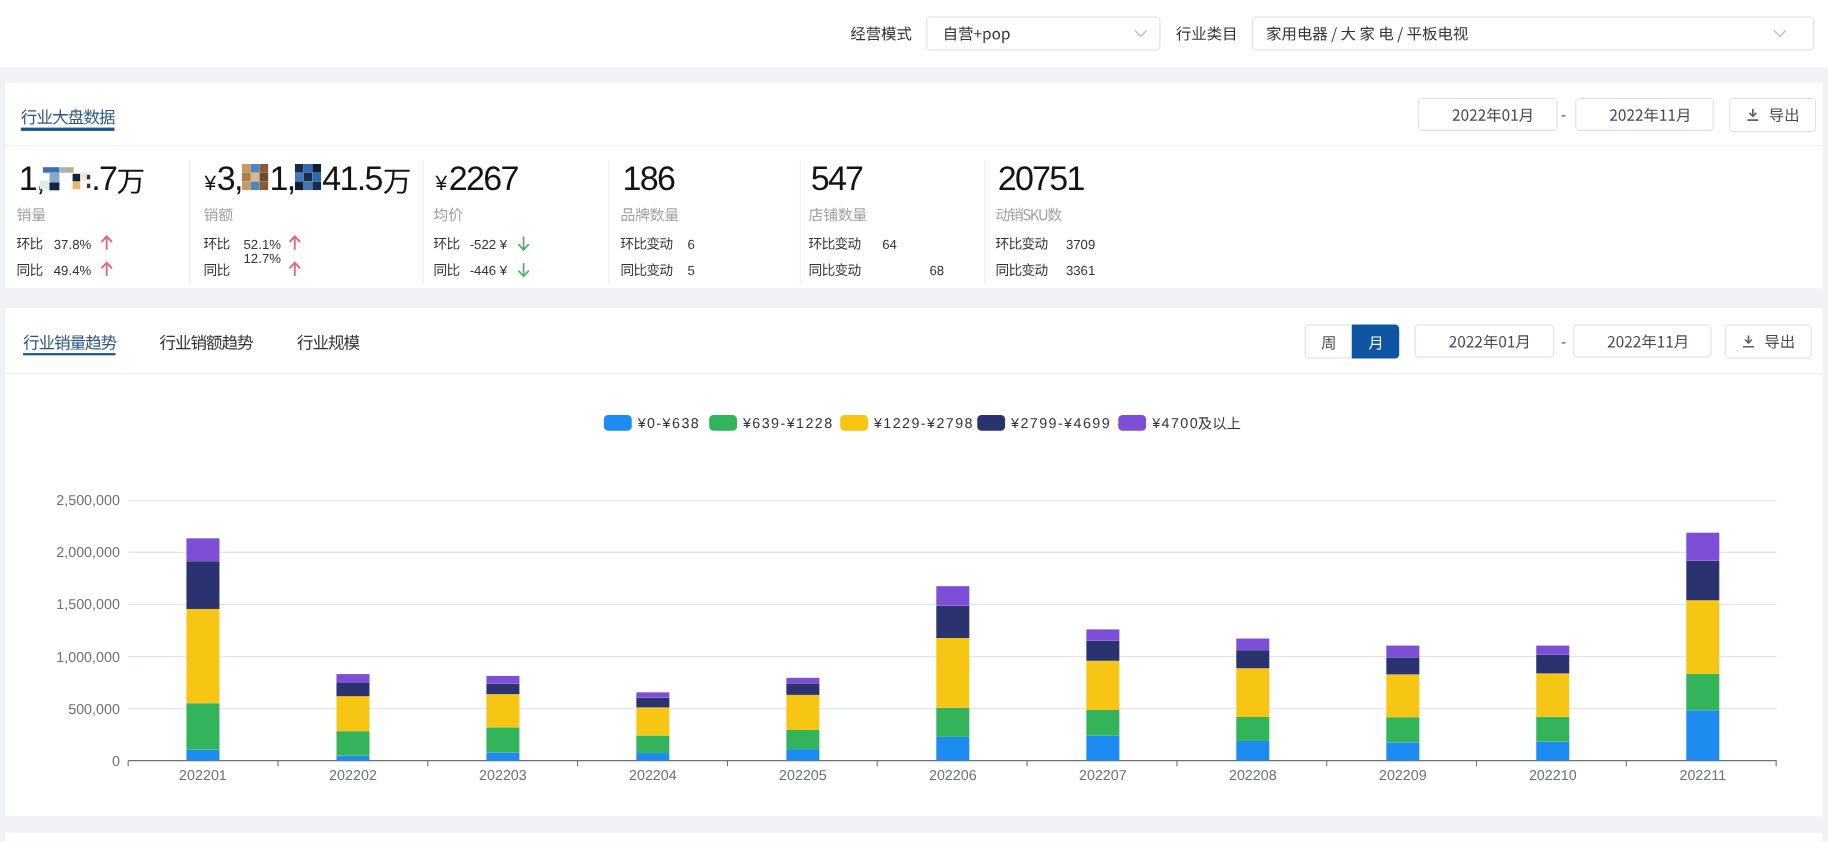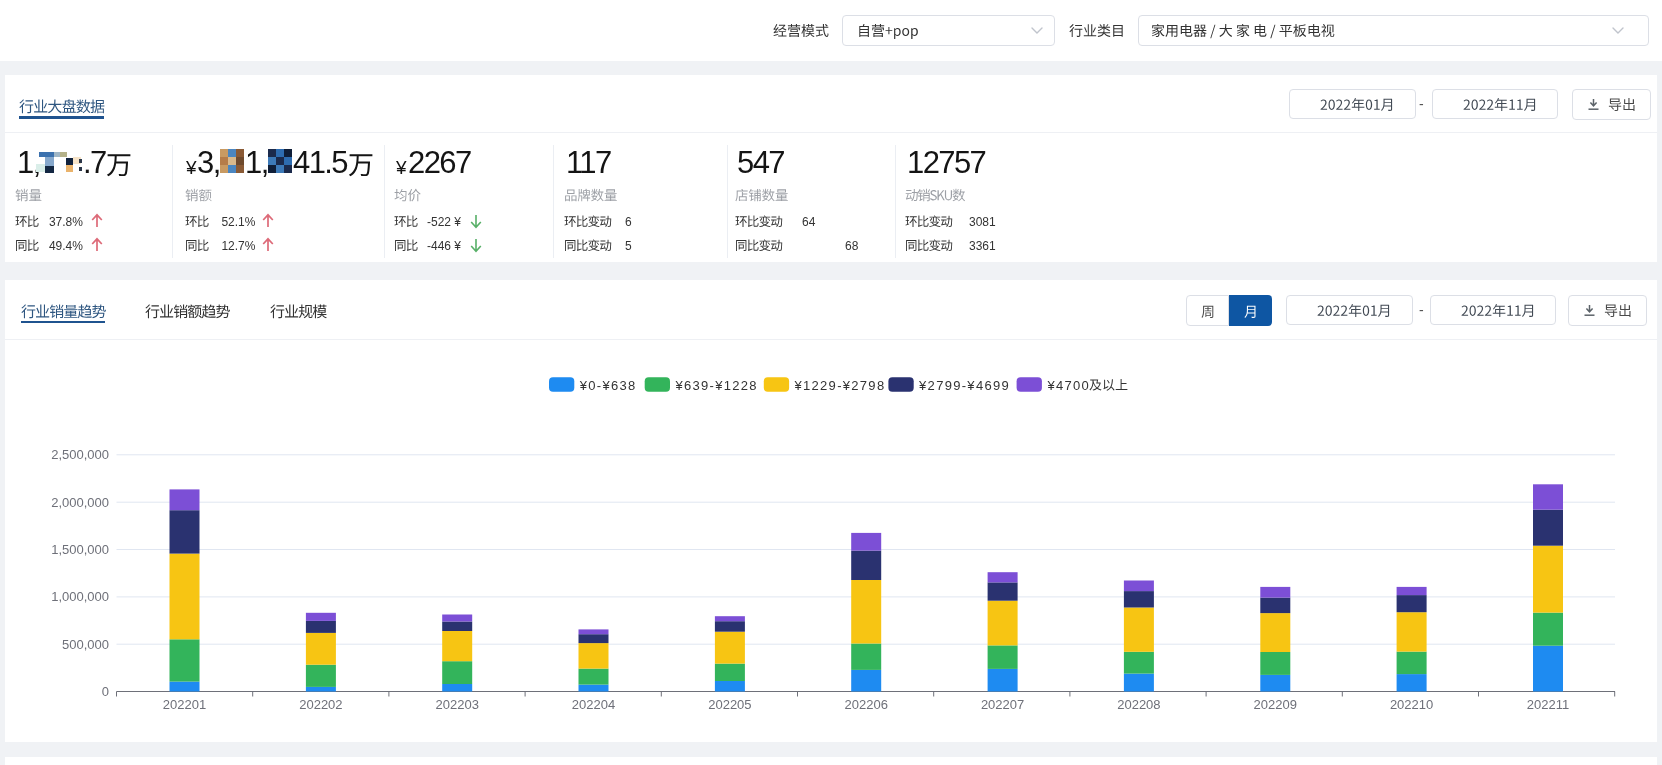--- a/index.html
+++ b/index.html
@@ -81,23 +81,23 @@
 <div class="num" style="left:197px;top:145.2px">3,</div>
 <div class="abs" style="left:220px;top:149px;width:24px;height:24px;overflow:hidden;line-height:0"><div style="display:inline-block;width:8px;height:8px;background:#c89a62"></div><div style="display:inline-block;width:8px;height:8px;background:#4b86c0"></div><div style="display:inline-block;width:8px;height:8px;background:#8a5a35"></div><div style="display:inline-block;width:8px;height:8px;background:#b57c49"></div><div style="display:inline-block;width:8px;height:8px;background:#d9b98c"></div><div style="display:inline-block;width:8px;height:8px;background:#6f4a2d"></div><div style="display:inline-block;width:8px;height:8px;background:#c89a62"></div><div style="display:inline-block;width:8px;height:8px;background:#4b86c0"></div><div style="display:inline-block;width:8px;height:8px;background:#8a5a35"></div></div>
 <div class="num" style="left:245px;top:145.2px">1,</div>
 <div class="abs" style="left:268px;top:149px;width:24px;height:24px;overflow:hidden;line-height:0"><div style="display:inline-block;width:8px;height:8px;background:#1b2a4c"></div><div style="display:inline-block;width:8px;height:8px;background:#2e6cb0"></div><div style="display:inline-block;width:8px;height:8px;background:#0f1e38"></div><div style="display:inline-block;width:8px;height:8px;background:#3d7ab8"></div><div style="display:inline-block;width:8px;height:8px;background:#1b2a4c"></div><div style="display:inline-block;width:8px;height:8px;background:#2e6cb0"></div><div style="display:inline-block;width:8px;height:8px;background:#0f1e38"></div><div style="display:inline-block;width:8px;height:8px;background:#3d7ab8"></div><div style="display:inline-block;width:8px;height:8px;background:#1b2a4c"></div></div>
 <div class="num" style="left:293px;top:145.2px">41.5</div>
 <svg class="ct" style="left:348.0px;top:142.8px" width="29" height="40">
     <path transform="translate(0,31.2)" d="M1.6 -19.9V-18.0H8.7C8.5 -11.3 8.1 -3.2 0.9 0.6C1.4 1.0 2.0 1.6 2.3 2.1C7.5 -0.7 9.4 -5.6 10.1 -10.8H19.9C19.6 -3.8 19.1 -1.0 18.3 -0.2C18.0 0.1 17.7 0.1 17.1 0.1C16.4 0.1 14.5 0.1 12.6 -0.1C12.9 0.4 13.2 1.2 13.2 1.8C15.0 1.9 16.8 1.9 17.8 1.9C18.8 1.8 19.5 1.6 20.1 0.9C21.1 -0.1 21.6 -3.3 22.0 -11.7C22.0 -12.0 22.0 -12.7 22.0 -12.7H10.4C10.6 -14.5 10.6 -16.2 10.7 -18.0H24.4V-19.9Z" fill="#141414"></path>
   </svg>
 <div class="num" style="left:396px;top:157px;font-size:19px;letter-spacing:0">¥</div>
 <div class="num" style="left:408px;top:145.2px">2267</div>
-<div class="num" style="left:566px;top:145.2px">117</div>
+<div class="num" style="left:566px;top:145.2px">186</div>
 <div class="num" style="left:737px;top:145.2px">547</div>
-<div class="num" style="left:907px;top:145.2px">12757</div>
+<div class="num" style="left:907px;top:145.2px">20751</div>
 <svg class="ct" style="left:14.6px;top:184.3px" width="30" height="21">
     <path transform="translate(0,16.2)" d="M5.9 -10.5C6.4 -9.7 7.0 -8.7 7.2 -8.0L8.0 -8.4C7.8 -9.1 7.2 -10.1 6.7 -10.9ZM12.0 -11.0C11.6 -10.2 11.0 -9.1 10.6 -8.4L11.3 -8.0C11.8 -8.7 12.4 -9.7 12.9 -10.6ZM2.4 -11.3C2.0 -10.1 1.3 -8.9 0.5 -8.1C0.7 -7.9 0.9 -7.4 1.0 -7.2C1.4 -7.6 1.8 -8.2 2.2 -8.8H5.5V-9.7H2.7C2.9 -10.2 3.1 -10.6 3.3 -11.0ZM0.8 -4.6V-3.7H2.8V-1.0C2.8 -0.5 2.4 -0.1 2.1 0.1C2.3 0.3 2.5 0.7 2.6 0.9C2.8 0.7 3.2 0.5 5.5 -0.8C5.4 -1.0 5.3 -1.4 5.3 -1.7L3.7 -0.9V-3.7H5.6V-4.6H3.7V-6.5H5.3V-7.4H1.4V-6.5H2.8V-4.6ZM7.0 -4.2H11.5V-2.7H7.0ZM7.0 -5.1V-6.5H11.5V-5.1ZM8.9 -11.4V-7.5H6.1V1.1H7.0V-1.9H11.5V-0.2C11.5 -0.0 11.5 0.0 11.3 0.0C11.1 0.1 10.4 0.1 9.6 0.0C9.8 0.3 9.9 0.7 9.9 1.0C11.0 1.0 11.6 1.0 12.0 0.8C12.4 0.6 12.5 0.3 12.5 -0.2V-7.5L11.5 -7.5H9.8V-11.4Z M16.9 -9.0H23.6V-8.2H16.9ZM16.9 -10.3H23.6V-9.6H16.9ZM15.9 -10.9V-7.6H24.6V-10.9ZM14.2 -7.0V-6.3H26.3V-7.0ZM16.6 -3.7H19.7V-2.9H16.6ZM20.7 -3.7H24.0V-2.9H20.7ZM16.6 -5.0H19.7V-4.3H16.6ZM20.7 -5.0H24.0V-4.3H20.7ZM14.1 -0.0V0.7H26.4V-0.0H20.7V-0.8H25.3V-1.5H20.7V-2.3H25.0V-5.7H15.6V-2.3H19.7V-1.5H15.3V-0.8H19.7V-0.0Z" fill="#9c9fa5"></path>
   </svg>
 <svg class="ct" style="left:185.0px;top:184.3px" width="30" height="21">
     <path transform="translate(0,16.2)" d="M5.9 -10.5C6.4 -9.7 7.0 -8.7 7.2 -8.0L8.0 -8.4C7.8 -9.1 7.2 -10.1 6.7 -10.9ZM12.0 -11.0C11.6 -10.2 11.0 -9.1 10.6 -8.4L11.3 -8.0C11.8 -8.7 12.4 -9.7 12.9 -10.6ZM2.4 -11.3C2.0 -10.1 1.3 -8.9 0.5 -8.1C0.7 -7.9 0.9 -7.4 1.0 -7.2C1.4 -7.6 1.8 -8.2 2.2 -8.8H5.5V-9.7H2.7C2.9 -10.2 3.1 -10.6 3.3 -11.0ZM0.8 -4.6V-3.7H2.8V-1.0C2.8 -0.5 2.4 -0.1 2.1 0.1C2.3 0.3 2.5 0.7 2.6 0.9C2.8 0.7 3.2 0.5 5.5 -0.8C5.4 -1.0 5.3 -1.4 5.3 -1.7L3.7 -0.9V-3.7H5.6V-4.6H3.7V-6.5H5.3V-7.4H1.4V-6.5H2.8V-4.6ZM7.0 -4.2H11.5V-2.7H7.0ZM7.0 -5.1V-6.5H11.5V-5.1ZM8.9 -11.4V-7.5H6.1V1.1H7.0V-1.9H11.5V-0.2C11.5 -0.0 11.5 0.0 11.3 0.0C11.1 0.1 10.4 0.1 9.6 0.0C9.8 0.3 9.9 0.7 9.9 1.0C11.0 1.0 11.6 1.0 12.0 0.8C12.4 0.6 12.5 0.3 12.5 -0.2V-7.5L11.5 -7.5H9.8V-11.4Z M22.9 -6.7C22.8 -2.5 22.6 -0.6 19.7 0.4C19.9 0.6 20.1 0.9 20.2 1.1C23.4 -0.0 23.7 -2.2 23.7 -6.7ZM23.5 -1.1C24.4 -0.5 25.5 0.4 26.1 1.0L26.6 0.3C26.1 -0.2 24.9 -1.1 24.0 -1.8ZM20.7 -8.2V-1.9H21.5V-7.4H25.0V-1.9H25.9V-8.2H23.3C23.5 -8.7 23.7 -9.2 23.9 -9.6H26.4V-10.5H20.5V-9.6H22.9C22.8 -9.2 22.6 -8.7 22.5 -8.2ZM16.4 -11.1C16.6 -10.8 16.8 -10.4 16.9 -10.0H14.3V-8.0H15.2V-9.2H19.3V-8.0H20.2V-10.0H18.0C17.8 -10.4 17.5 -10.9 17.3 -11.3ZM15.2 -3.1V1.0H16.1V0.5H18.5V1.0H19.4V-3.1ZM16.1 -0.3V-2.3H18.5V-0.3ZM15.5 -5.6 16.5 -5.1C15.8 -4.5 14.9 -4.1 14.0 -3.8C14.2 -3.6 14.4 -3.2 14.4 -2.9C15.5 -3.3 16.5 -3.9 17.4 -4.6C18.2 -4.1 19.1 -3.6 19.6 -3.3L20.3 -4.0C19.7 -4.3 18.9 -4.8 18.1 -5.2C18.7 -5.9 19.3 -6.6 19.7 -7.5L19.1 -7.9L18.9 -7.8H16.9C17.0 -8.1 17.2 -8.3 17.3 -8.6L16.4 -8.8C16.0 -7.9 15.2 -6.8 14.0 -6.0C14.2 -5.9 14.5 -5.6 14.6 -5.4C15.3 -5.8 15.9 -6.4 16.3 -7.0H18.4C18.1 -6.5 17.7 -6.1 17.3 -5.7L16.2 -6.2Z" fill="#9c9fa5"></path>
   </svg>
 <svg class="ct" style="left:394.0px;top:184.3px" width="30" height="21">
     <path transform="translate(0,16.2)" d="M6.5 -6.2C7.4 -5.5 8.4 -4.6 9.0 -4.0L9.6 -4.7C9.1 -5.2 8.0 -6.1 7.2 -6.8ZM5.5 -1.6 5.9 -0.7C7.3 -1.4 9.1 -2.4 10.8 -3.4L10.6 -4.2C8.7 -3.2 6.7 -2.2 5.5 -1.6ZM7.7 -11.3C7.1 -9.6 6.0 -7.9 4.8 -6.8C5.0 -6.6 5.3 -6.1 5.5 -5.9C6.1 -6.6 6.7 -7.4 7.2 -8.2H11.6C11.4 -2.7 11.2 -0.5 10.8 -0.1C10.7 0.1 10.5 0.2 10.2 0.2C9.9 0.2 9.0 0.2 8.0 0.1C8.2 0.4 8.3 0.8 8.4 1.0C9.2 1.1 10.1 1.1 10.6 1.1C11.1 1.0 11.4 0.9 11.7 0.5C12.2 -0.2 12.4 -2.3 12.5 -8.6C12.5 -8.8 12.5 -9.2 12.5 -9.2H7.8C8.1 -9.8 8.4 -10.4 8.6 -11.1ZM0.5 -1.7 0.9 -0.6C2.1 -1.3 3.8 -2.1 5.4 -3.0L5.1 -3.8L3.3 -2.9V-7.1H4.9V-8.1H3.3V-11.2H2.3V-8.1H0.6V-7.1H2.3V-2.5C1.6 -2.1 1.0 -1.9 0.5 -1.7Z M23.3 -6.1V1.1H24.3V-6.1ZM19.4 -6.1V-4.2C19.4 -2.9 19.3 -0.9 17.3 0.5C17.6 0.6 17.9 1.0 18.1 1.2C20.2 -0.4 20.5 -2.7 20.5 -4.2V-6.1ZM21.6 -11.4C20.9 -9.7 19.4 -7.6 17.0 -6.3C17.2 -6.1 17.5 -5.7 17.6 -5.5C19.5 -6.6 20.9 -8.1 21.8 -9.7C22.9 -8.0 24.4 -6.5 25.9 -5.7C26.1 -5.9 26.4 -6.3 26.6 -6.5C25.0 -7.3 23.3 -9.0 22.3 -10.6L22.6 -11.2ZM17.1 -11.3C16.4 -9.3 15.3 -7.3 14.0 -5.9C14.2 -5.7 14.5 -5.2 14.6 -4.9C15.0 -5.4 15.4 -5.9 15.7 -6.4V1.1H16.8V-8.1C17.3 -9.0 17.7 -10.0 18.1 -11.0Z" fill="#9c9fa5"></path>
   </svg>
 <svg class="ct" style="left:564.0px;top:184.3px" width="56" height="21">
@@ -123,21 +123,21 @@
 <svg class="abs" style="left:90.5px;top:237px" width="12" height="15">
     <path d="M6 14 L6 2.2 M1.2 7 L6 1.8 L10.8 7" stroke="#dd6a78" stroke-width="1.7" fill="none"></path>
   </svg>
 <svg class="ct" style="left:185.0px;top:210.5px" width="27" height="19">
     <path transform="translate(0,15.0)" d="M8.5 -6.2C9.4 -5.1 10.5 -3.7 11.0 -2.8L11.8 -3.4C11.2 -4.2 10.1 -5.7 9.2 -6.7ZM0.5 -1.3 0.7 -0.4C1.7 -0.8 3.0 -1.2 4.3 -1.7L4.1 -2.5L2.9 -2.1V-5.2H4.0V-6.0H2.9V-8.8H4.2V-9.7H0.5V-8.8H2.0V-6.0H0.7V-5.2H2.0V-1.8ZM4.9 -9.7V-8.8H8.1C7.3 -6.6 6.0 -4.6 4.4 -3.4C4.7 -3.2 5.0 -2.8 5.2 -2.7C6.0 -3.4 6.8 -4.4 7.5 -5.5V1.0H8.5V-7.2C8.7 -7.7 8.9 -8.2 9.1 -8.8H11.8V-9.7Z M13.4 0.9C13.7 0.7 14.1 0.5 17.5 -0.6C17.5 -0.9 17.5 -1.3 17.5 -1.6L14.4 -0.6V-5.7H17.5V-6.6H14.4V-10.4H13.4V-0.9C13.4 -0.3 13.1 -0.0 12.9 0.1C13.1 0.3 13.3 0.7 13.4 0.9ZM18.5 -10.4V-1.1C18.5 0.3 18.8 0.7 20.0 0.7C20.2 0.7 21.7 0.7 21.9 0.7C23.2 0.7 23.5 -0.2 23.6 -2.7C23.3 -2.8 22.9 -2.9 22.7 -3.1C22.6 -0.8 22.5 -0.2 21.9 -0.2C21.6 -0.2 20.4 -0.2 20.1 -0.2C19.6 -0.2 19.4 -0.4 19.4 -1.1V-4.7C20.8 -5.5 22.3 -6.5 23.4 -7.4L22.6 -8.2C21.9 -7.4 20.6 -6.5 19.4 -5.7V-10.4Z" fill="#333"></path>
   </svg>
 <div class="val" style="left:221.4px;top:214.5px">52.1%</div>
 <svg class="ct" style="left:185.0px;top:235.0px" width="27" height="19">
     <path transform="translate(0,15.0)" d="M3.1 -7.7V-6.8H9.5V-7.7ZM4.6 -4.7H7.9V-2.4H4.6ZM3.7 -5.5V-0.6H4.6V-1.6H8.8V-5.5ZM1.1 -9.9V1.0H2.0V-9.0H10.5V-0.2C10.5 0.0 10.4 0.1 10.2 0.1C10.0 0.1 9.3 0.1 8.5 0.1C8.6 0.3 8.8 0.8 8.8 1.0C9.9 1.0 10.5 1.0 10.9 0.8C11.3 0.7 11.4 0.4 11.4 -0.2V-9.9Z M13.4 0.9C13.7 0.7 14.1 0.5 17.5 -0.6C17.5 -0.9 17.5 -1.3 17.5 -1.6L14.4 -0.6V-5.7H17.5V-6.6H14.4V-10.4H13.4V-0.9C13.4 -0.3 13.1 -0.0 12.9 0.1C13.1 0.3 13.3 0.7 13.4 0.9ZM18.5 -10.4V-1.1C18.5 0.3 18.8 0.7 20.0 0.7C20.2 0.7 21.7 0.7 21.9 0.7C23.2 0.7 23.5 -0.2 23.6 -2.7C23.3 -2.8 22.9 -2.9 22.7 -3.1C22.6 -0.8 22.5 -0.2 21.9 -0.2C21.6 -0.2 20.4 -0.2 20.1 -0.2C19.6 -0.2 19.4 -0.4 19.4 -1.1V-4.7C20.8 -5.5 22.3 -6.5 23.4 -7.4L22.6 -8.2C21.9 -7.4 20.6 -6.5 19.4 -5.7V-10.4Z" fill="#333"></path>
   </svg>
-<div class="val" style="left:221.4px;top:239px">12.7%</div>
+<div class="val" style="left:221.4px;top:228px">12.7%</div>
 <svg class="abs" style="left:262px;top:212.5px" width="12" height="15">
     <path d="M6 14 L6 2.2 M1.2 7 L6 1.8 L10.8 7" stroke="#dd6a78" stroke-width="1.7" fill="none"></path>
   </svg>
 <svg class="abs" style="left:262px;top:237px" width="12" height="15">
     <path d="M6 14 L6 2.2 M1.2 7 L6 1.8 L10.8 7" stroke="#dd6a78" stroke-width="1.7" fill="none"></path>
   </svg>
 <svg class="ct" style="left:394.0px;top:210.5px" width="27" height="19">
     <path transform="translate(0,15.0)" d="M8.5 -6.2C9.4 -5.1 10.5 -3.7 11.0 -2.8L11.8 -3.4C11.2 -4.2 10.1 -5.7 9.2 -6.7ZM0.5 -1.3 0.7 -0.4C1.7 -0.8 3.0 -1.2 4.3 -1.7L4.1 -2.5L2.9 -2.1V-5.2H4.0V-6.0H2.9V-8.8H4.2V-9.7H0.5V-8.8H2.0V-6.0H0.7V-5.2H2.0V-1.8ZM4.9 -9.7V-8.8H8.1C7.3 -6.6 6.0 -4.6 4.4 -3.4C4.7 -3.2 5.0 -2.8 5.2 -2.7C6.0 -3.4 6.8 -4.4 7.5 -5.5V1.0H8.5V-7.2C8.7 -7.7 8.9 -8.2 9.1 -8.8H11.8V-9.7Z M13.4 0.9C13.7 0.7 14.1 0.5 17.5 -0.6C17.5 -0.9 17.5 -1.3 17.5 -1.6L14.4 -0.6V-5.7H17.5V-6.6H14.4V-10.4H13.4V-0.9C13.4 -0.3 13.1 -0.0 12.9 0.1C13.1 0.3 13.3 0.7 13.4 0.9ZM18.5 -10.4V-1.1C18.5 0.3 18.8 0.7 20.0 0.7C20.2 0.7 21.7 0.7 21.9 0.7C23.2 0.7 23.5 -0.2 23.6 -2.7C23.3 -2.8 22.9 -2.9 22.7 -3.1C22.6 -0.8 22.5 -0.2 21.9 -0.2C21.6 -0.2 20.4 -0.2 20.1 -0.2C19.6 -0.2 19.4 -0.4 19.4 -1.1V-4.7C20.8 -5.5 22.3 -6.5 23.4 -7.4L22.6 -8.2C21.9 -7.4 20.6 -6.5 19.4 -5.7V-10.4Z" fill="#333"></path>
   </svg>
 <div class="val" style="left:427px;top:214.5px">-522 ¥</div>
@@ -163,21 +163,21 @@
     <path transform="translate(0,15.0)" d="M8.5 -6.2C9.4 -5.1 10.5 -3.7 11.0 -2.8L11.8 -3.4C11.2 -4.2 10.1 -5.7 9.2 -6.7ZM0.5 -1.3 0.7 -0.4C1.7 -0.8 3.0 -1.2 4.3 -1.7L4.1 -2.5L2.9 -2.1V-5.2H4.0V-6.0H2.9V-8.8H4.2V-9.7H0.5V-8.8H2.0V-6.0H0.7V-5.2H2.0V-1.8ZM4.9 -9.7V-8.8H8.1C7.3 -6.6 6.0 -4.6 4.4 -3.4C4.7 -3.2 5.0 -2.8 5.2 -2.7C6.0 -3.4 6.8 -4.4 7.5 -5.5V1.0H8.5V-7.2C8.7 -7.7 8.9 -8.2 9.1 -8.8H11.8V-9.7Z M13.4 0.9C13.7 0.7 14.1 0.5 17.5 -0.6C17.5 -0.9 17.5 -1.3 17.5 -1.6L14.4 -0.6V-5.7H17.5V-6.6H14.4V-10.4H13.4V-0.9C13.4 -0.3 13.1 -0.0 12.9 0.1C13.1 0.3 13.3 0.7 13.4 0.9ZM18.5 -10.4V-1.1C18.5 0.3 18.8 0.7 20.0 0.7C20.2 0.7 21.7 0.7 21.9 0.7C23.2 0.7 23.5 -0.2 23.6 -2.7C23.3 -2.8 22.9 -2.9 22.7 -3.1C22.6 -0.8 22.5 -0.2 21.9 -0.2C21.6 -0.2 20.4 -0.2 20.1 -0.2C19.6 -0.2 19.4 -0.4 19.4 -1.1V-4.7C20.8 -5.5 22.3 -6.5 23.4 -7.4L22.6 -8.2C21.9 -7.4 20.6 -6.5 19.4 -5.7V-10.4Z M26.4 -7.9C26.0 -7.0 25.4 -6.1 24.7 -5.5C24.9 -5.4 25.3 -5.1 25.4 -5.0C26.1 -5.6 26.8 -6.6 27.2 -7.6ZM32.2 -7.4C33.0 -6.7 33.9 -5.6 34.4 -5.0L35.1 -5.4C34.7 -6.1 33.8 -7.1 32.9 -7.8ZM29.0 -10.4C29.2 -10.0 29.5 -9.6 29.6 -9.2H24.5V-8.4H27.9V-4.6H28.9V-8.4H30.8V-4.6H31.7V-8.4H35.2V-9.2H30.7C30.5 -9.6 30.2 -10.2 29.9 -10.6ZM25.3 -4.2V-3.4H26.3C26.9 -2.4 27.8 -1.6 28.9 -0.9C27.5 -0.4 25.9 -0.0 24.2 0.2C24.4 0.4 24.6 0.8 24.7 1.0C26.5 0.7 28.3 0.3 29.8 -0.4C31.3 0.3 33.1 0.8 35.0 1.0C35.1 0.8 35.4 0.4 35.6 0.2C33.8 0.0 32.2 -0.4 30.8 -0.9C32.1 -1.7 33.2 -2.6 33.9 -3.9L33.3 -4.3L33.1 -4.2ZM27.3 -3.4H32.5C31.8 -2.6 30.9 -1.9 29.9 -1.4C28.8 -1.9 27.9 -2.6 27.3 -3.4Z M36.5 -9.5V-8.6H41.4V-9.5ZM43.6 -10.3C43.6 -9.4 43.6 -8.5 43.5 -7.6H41.7V-6.7H43.5C43.3 -3.9 42.8 -1.2 41.1 0.3C41.4 0.5 41.7 0.8 41.9 1.0C43.7 -0.8 44.2 -3.6 44.4 -6.7H46.3C46.1 -2.3 46.0 -0.6 45.6 -0.2C45.5 -0.1 45.4 -0.1 45.2 -0.1C44.9 -0.1 44.2 -0.1 43.5 -0.1C43.7 0.2 43.8 0.5 43.8 0.8C44.5 0.9 45.2 0.9 45.6 0.8C46.0 0.8 46.2 0.7 46.5 0.3C46.9 -0.2 47.0 -2.0 47.2 -7.1C47.2 -7.3 47.2 -7.6 47.2 -7.6H44.5C44.5 -8.5 44.5 -9.4 44.5 -10.3ZM36.5 -0.6 36.5 -0.6V-0.5C36.8 -0.7 37.3 -0.9 40.7 -1.6L41.0 -0.8L41.8 -1.1C41.6 -2.0 41.0 -3.4 40.5 -4.6L39.8 -4.4C40.0 -3.8 40.3 -3.1 40.5 -2.4L37.5 -1.8C38.0 -2.9 38.5 -4.3 38.8 -5.6H41.6V-6.5H36.1V-5.6H37.8C37.5 -4.2 37.0 -2.7 36.8 -2.3C36.6 -1.8 36.4 -1.5 36.2 -1.4C36.3 -1.2 36.5 -0.7 36.5 -0.6Z" fill="#333"></path>
   </svg>
 <div class="val" style="left:802px;top:214.5px">64</div>
 <svg class="ct" style="left:735.0px;top:235.0px" width="50" height="19">
     <path transform="translate(0,15.0)" d="M3.1 -7.7V-6.8H9.5V-7.7ZM4.6 -4.7H7.9V-2.4H4.6ZM3.7 -5.5V-0.6H4.6V-1.6H8.8V-5.5ZM1.1 -9.9V1.0H2.0V-9.0H10.5V-0.2C10.5 0.0 10.4 0.1 10.2 0.1C10.0 0.1 9.3 0.1 8.5 0.1C8.6 0.3 8.8 0.8 8.8 1.0C9.9 1.0 10.5 1.0 10.9 0.8C11.3 0.7 11.4 0.4 11.4 -0.2V-9.9Z M13.4 0.9C13.7 0.7 14.1 0.5 17.5 -0.6C17.5 -0.9 17.5 -1.3 17.5 -1.6L14.4 -0.6V-5.7H17.5V-6.6H14.4V-10.4H13.4V-0.9C13.4 -0.3 13.1 -0.0 12.9 0.1C13.1 0.3 13.3 0.7 13.4 0.9ZM18.5 -10.4V-1.1C18.5 0.3 18.8 0.7 20.0 0.7C20.2 0.7 21.7 0.7 21.9 0.7C23.2 0.7 23.5 -0.2 23.6 -2.7C23.3 -2.8 22.9 -2.9 22.7 -3.1C22.6 -0.8 22.5 -0.2 21.9 -0.2C21.6 -0.2 20.4 -0.2 20.1 -0.2C19.6 -0.2 19.4 -0.4 19.4 -1.1V-4.7C20.8 -5.5 22.3 -6.5 23.4 -7.4L22.6 -8.2C21.9 -7.4 20.6 -6.5 19.4 -5.7V-10.4Z M26.4 -7.9C26.0 -7.0 25.4 -6.1 24.7 -5.5C24.9 -5.4 25.3 -5.1 25.4 -5.0C26.1 -5.6 26.8 -6.6 27.2 -7.6ZM32.2 -7.4C33.0 -6.7 33.9 -5.6 34.4 -5.0L35.1 -5.4C34.7 -6.1 33.8 -7.1 32.9 -7.8ZM29.0 -10.4C29.2 -10.0 29.5 -9.6 29.6 -9.2H24.5V-8.4H27.9V-4.6H28.9V-8.4H30.8V-4.6H31.7V-8.4H35.2V-9.2H30.7C30.5 -9.6 30.2 -10.2 29.9 -10.6ZM25.3 -4.2V-3.4H26.3C26.9 -2.4 27.8 -1.6 28.9 -0.9C27.5 -0.4 25.9 -0.0 24.2 0.2C24.4 0.4 24.6 0.8 24.7 1.0C26.5 0.7 28.3 0.3 29.8 -0.4C31.3 0.3 33.1 0.8 35.0 1.0C35.1 0.8 35.4 0.4 35.6 0.2C33.8 0.0 32.2 -0.4 30.8 -0.9C32.1 -1.7 33.2 -2.6 33.9 -3.9L33.3 -4.3L33.1 -4.2ZM27.3 -3.4H32.5C31.8 -2.6 30.9 -1.9 29.9 -1.4C28.8 -1.9 27.9 -2.6 27.3 -3.4Z M36.5 -9.5V-8.6H41.4V-9.5ZM43.6 -10.3C43.6 -9.4 43.6 -8.5 43.5 -7.6H41.7V-6.7H43.5C43.3 -3.9 42.8 -1.2 41.1 0.3C41.4 0.5 41.7 0.8 41.9 1.0C43.7 -0.8 44.2 -3.6 44.4 -6.7H46.3C46.1 -2.3 46.0 -0.6 45.6 -0.2C45.5 -0.1 45.4 -0.1 45.2 -0.1C44.9 -0.1 44.2 -0.1 43.5 -0.1C43.7 0.2 43.8 0.5 43.8 0.8C44.5 0.9 45.2 0.9 45.6 0.8C46.0 0.8 46.2 0.7 46.5 0.3C46.9 -0.2 47.0 -2.0 47.2 -7.1C47.2 -7.3 47.2 -7.6 47.2 -7.6H44.5C44.5 -8.5 44.5 -9.4 44.5 -10.3ZM36.5 -0.6 36.5 -0.6V-0.5C36.8 -0.7 37.3 -0.9 40.7 -1.6L41.0 -0.8L41.8 -1.1C41.6 -2.0 41.0 -3.4 40.5 -4.6L39.8 -4.4C40.0 -3.8 40.3 -3.1 40.5 -2.4L37.5 -1.8C38.0 -2.9 38.5 -4.3 38.8 -5.6H41.6V-6.5H36.1V-5.6H37.8C37.5 -4.2 37.0 -2.7 36.8 -2.3C36.6 -1.8 36.4 -1.5 36.2 -1.4C36.3 -1.2 36.5 -0.7 36.5 -0.6Z" fill="#333"></path>
   </svg>
 <div class="val" style="left:845px;top:239px">68</div>
 <svg class="ct" style="left:905.0px;top:210.5px" width="50" height="19">
     <path transform="translate(0,15.0)" d="M8.5 -6.2C9.4 -5.1 10.5 -3.7 11.0 -2.8L11.8 -3.4C11.2 -4.2 10.1 -5.7 9.2 -6.7ZM0.5 -1.3 0.7 -0.4C1.7 -0.8 3.0 -1.2 4.3 -1.7L4.1 -2.5L2.9 -2.1V-5.2H4.0V-6.0H2.9V-8.8H4.2V-9.7H0.5V-8.8H2.0V-6.0H0.7V-5.2H2.0V-1.8ZM4.9 -9.7V-8.8H8.1C7.3 -6.6 6.0 -4.6 4.4 -3.4C4.7 -3.2 5.0 -2.8 5.2 -2.7C6.0 -3.4 6.8 -4.4 7.5 -5.5V1.0H8.5V-7.2C8.7 -7.7 8.9 -8.2 9.1 -8.8H11.8V-9.7Z M13.4 0.9C13.7 0.7 14.1 0.5 17.5 -0.6C17.5 -0.9 17.5 -1.3 17.5 -1.6L14.4 -0.6V-5.7H17.5V-6.6H14.4V-10.4H13.4V-0.9C13.4 -0.3 13.1 -0.0 12.9 0.1C13.1 0.3 13.3 0.7 13.4 0.9ZM18.5 -10.4V-1.1C18.5 0.3 18.8 0.7 20.0 0.7C20.2 0.7 21.7 0.7 21.9 0.7C23.2 0.7 23.5 -0.2 23.6 -2.7C23.3 -2.8 22.9 -2.9 22.7 -3.1C22.6 -0.8 22.5 -0.2 21.9 -0.2C21.6 -0.2 20.4 -0.2 20.1 -0.2C19.6 -0.2 19.4 -0.4 19.4 -1.1V-4.7C20.8 -5.5 22.3 -6.5 23.4 -7.4L22.6 -8.2C21.9 -7.4 20.6 -6.5 19.4 -5.7V-10.4Z M26.4 -7.9C26.0 -7.0 25.4 -6.1 24.7 -5.5C24.9 -5.4 25.3 -5.1 25.4 -5.0C26.1 -5.6 26.8 -6.6 27.2 -7.6ZM32.2 -7.4C33.0 -6.7 33.9 -5.6 34.4 -5.0L35.1 -5.4C34.7 -6.1 33.8 -7.1 32.9 -7.8ZM29.0 -10.4C29.2 -10.0 29.5 -9.6 29.6 -9.2H24.5V-8.4H27.9V-4.6H28.9V-8.4H30.8V-4.6H31.7V-8.4H35.2V-9.2H30.7C30.5 -9.6 30.2 -10.2 29.9 -10.6ZM25.3 -4.2V-3.4H26.3C26.9 -2.4 27.8 -1.6 28.9 -0.9C27.5 -0.4 25.9 -0.0 24.2 0.2C24.4 0.4 24.6 0.8 24.7 1.0C26.5 0.7 28.3 0.3 29.8 -0.4C31.3 0.3 33.1 0.8 35.0 1.0C35.1 0.8 35.4 0.4 35.6 0.2C33.8 0.0 32.2 -0.4 30.8 -0.9C32.1 -1.7 33.2 -2.6 33.9 -3.9L33.3 -4.3L33.1 -4.2ZM27.3 -3.4H32.5C31.8 -2.6 30.9 -1.9 29.9 -1.4C28.8 -1.9 27.9 -2.6 27.3 -3.4Z M36.5 -9.5V-8.6H41.4V-9.5ZM43.6 -10.3C43.6 -9.4 43.6 -8.5 43.5 -7.6H41.7V-6.7H43.5C43.3 -3.9 42.8 -1.2 41.1 0.3C41.4 0.5 41.7 0.8 41.9 1.0C43.7 -0.8 44.2 -3.6 44.4 -6.7H46.3C46.1 -2.3 46.0 -0.6 45.6 -0.2C45.5 -0.1 45.4 -0.1 45.2 -0.1C44.9 -0.1 44.2 -0.1 43.5 -0.1C43.7 0.2 43.8 0.5 43.8 0.8C44.5 0.9 45.2 0.9 45.6 0.8C46.0 0.8 46.2 0.7 46.5 0.3C46.9 -0.2 47.0 -2.0 47.2 -7.1C47.2 -7.3 47.2 -7.6 47.2 -7.6H44.5C44.5 -8.5 44.5 -9.4 44.5 -10.3ZM36.5 -0.6 36.5 -0.6V-0.5C36.8 -0.7 37.3 -0.9 40.7 -1.6L41.0 -0.8L41.8 -1.1C41.6 -2.0 41.0 -3.4 40.5 -4.6L39.8 -4.4C40.0 -3.8 40.3 -3.1 40.5 -2.4L37.5 -1.8C38.0 -2.9 38.5 -4.3 38.8 -5.6H41.6V-6.5H36.1V-5.6H37.8C37.5 -4.2 37.0 -2.7 36.8 -2.3C36.6 -1.8 36.4 -1.5 36.2 -1.4C36.3 -1.2 36.5 -0.7 36.5 -0.6Z" fill="#333"></path>
   </svg>
-<div class="val" style="left:969px;top:214.5px">3081</div>
+<div class="val" style="left:969px;top:214.5px">3709</div>
 <svg class="ct" style="left:905.0px;top:235.0px" width="50" height="19">
     <path transform="translate(0,15.0)" d="M3.1 -7.7V-6.8H9.5V-7.7ZM4.6 -4.7H7.9V-2.4H4.6ZM3.7 -5.5V-0.6H4.6V-1.6H8.8V-5.5ZM1.1 -9.9V1.0H2.0V-9.0H10.5V-0.2C10.5 0.0 10.4 0.1 10.2 0.1C10.0 0.1 9.3 0.1 8.5 0.1C8.6 0.3 8.8 0.8 8.8 1.0C9.9 1.0 10.5 1.0 10.9 0.8C11.3 0.7 11.4 0.4 11.4 -0.2V-9.9Z M13.4 0.9C13.7 0.7 14.1 0.5 17.5 -0.6C17.5 -0.9 17.5 -1.3 17.5 -1.6L14.4 -0.6V-5.7H17.5V-6.6H14.4V-10.4H13.4V-0.9C13.4 -0.3 13.1 -0.0 12.9 0.1C13.1 0.3 13.3 0.7 13.4 0.9ZM18.5 -10.4V-1.1C18.5 0.3 18.8 0.7 20.0 0.7C20.2 0.7 21.7 0.7 21.9 0.7C23.2 0.7 23.5 -0.2 23.6 -2.7C23.3 -2.8 22.9 -2.9 22.7 -3.1C22.6 -0.8 22.5 -0.2 21.9 -0.2C21.6 -0.2 20.4 -0.2 20.1 -0.2C19.6 -0.2 19.4 -0.4 19.4 -1.1V-4.7C20.8 -5.5 22.3 -6.5 23.4 -7.4L22.6 -8.2C21.9 -7.4 20.6 -6.5 19.4 -5.7V-10.4Z M26.4 -7.9C26.0 -7.0 25.4 -6.1 24.7 -5.5C24.9 -5.4 25.3 -5.1 25.4 -5.0C26.1 -5.6 26.8 -6.6 27.2 -7.6ZM32.2 -7.4C33.0 -6.7 33.9 -5.6 34.4 -5.0L35.1 -5.4C34.7 -6.1 33.8 -7.1 32.9 -7.8ZM29.0 -10.4C29.2 -10.0 29.5 -9.6 29.6 -9.2H24.5V-8.4H27.9V-4.6H28.9V-8.4H30.8V-4.6H31.7V-8.4H35.2V-9.2H30.7C30.5 -9.6 30.2 -10.2 29.9 -10.6ZM25.3 -4.2V-3.4H26.3C26.9 -2.4 27.8 -1.6 28.9 -0.9C27.5 -0.4 25.9 -0.0 24.2 0.2C24.4 0.4 24.6 0.8 24.7 1.0C26.5 0.7 28.3 0.3 29.8 -0.4C31.3 0.3 33.1 0.8 35.0 1.0C35.1 0.8 35.4 0.4 35.6 0.2C33.8 0.0 32.2 -0.4 30.8 -0.9C32.1 -1.7 33.2 -2.6 33.9 -3.9L33.3 -4.3L33.1 -4.2ZM27.3 -3.4H32.5C31.8 -2.6 30.9 -1.9 29.9 -1.4C28.8 -1.9 27.9 -2.6 27.3 -3.4Z M36.5 -9.5V-8.6H41.4V-9.5ZM43.6 -10.3C43.6 -9.4 43.6 -8.5 43.5 -7.6H41.7V-6.7H43.5C43.3 -3.9 42.8 -1.2 41.1 0.3C41.4 0.5 41.7 0.8 41.9 1.0C43.7 -0.8 44.2 -3.6 44.4 -6.7H46.3C46.1 -2.3 46.0 -0.6 45.6 -0.2C45.5 -0.1 45.4 -0.1 45.2 -0.1C44.9 -0.1 44.2 -0.1 43.5 -0.1C43.7 0.2 43.8 0.5 43.8 0.8C44.5 0.9 45.2 0.9 45.6 0.8C46.0 0.8 46.2 0.7 46.5 0.3C46.9 -0.2 47.0 -2.0 47.2 -7.1C47.2 -7.3 47.2 -7.6 47.2 -7.6H44.5C44.5 -8.5 44.5 -9.4 44.5 -10.3ZM36.5 -0.6 36.5 -0.6V-0.5C36.8 -0.7 37.3 -0.9 40.7 -1.6L41.0 -0.8L41.8 -1.1C41.6 -2.0 41.0 -3.4 40.5 -4.6L39.8 -4.4C40.0 -3.8 40.3 -3.1 40.5 -2.4L37.5 -1.8C38.0 -2.9 38.5 -4.3 38.8 -5.6H41.6V-6.5H36.1V-5.6H37.8C37.5 -4.2 37.0 -2.7 36.8 -2.3C36.6 -1.8 36.4 -1.5 36.2 -1.4C36.3 -1.2 36.5 -0.7 36.5 -0.6Z" fill="#333"></path>
   </svg>
 <div class="val" style="left:969px;top:239px">3361</div>
 <div class="card" style="top:280px;height:462px"></div>
 <svg class="ct" style="left:21.0px;top:298.5px" width="88" height="23">
     <path transform="translate(0,18.0)" d="M6.5 -11.7V-10.6H13.9V-11.7ZM4.0 -12.6C3.2 -11.5 1.8 -10.2 0.5 -9.3C0.7 -9.1 1.0 -8.7 1.2 -8.4C2.5 -9.4 4.1 -10.9 5.1 -12.2ZM5.9 -7.6V-6.5H10.9V-0.3C10.9 -0.0 10.8 0.1 10.5 0.1C10.3 0.1 9.2 0.1 8.2 0.0C8.3 0.4 8.5 0.8 8.5 1.2C10.0 1.2 10.9 1.2 11.4 1.0C11.9 0.8 12.1 0.4 12.1 -0.2V-6.5H14.3V-7.6ZM4.6 -9.4C3.6 -7.7 1.9 -5.9 0.4 -4.8C0.6 -4.6 1.0 -4.1 1.2 -3.9C1.7 -4.3 2.3 -4.9 2.9 -5.5V1.2H4.0V-6.7C4.6 -7.4 5.2 -8.2 5.7 -9.0Z M26.9 -9.1C26.3 -7.5 25.2 -5.3 24.4 -3.9L25.4 -3.4C26.2 -4.8 27.2 -6.9 27.9 -8.6ZM15.3 -8.8C16.1 -7.2 17.0 -4.9 17.4 -3.5L18.5 -4.0C18.1 -5.3 17.2 -7.5 16.4 -9.2ZM22.9 -12.4V-0.7H20.4V-12.4H19.2V-0.7H15.0V0.4H28.2V-0.7H24.0V-12.4Z M34.8 -11.7C35.4 -10.8 36.0 -9.6 36.2 -8.9L37.1 -9.4C36.9 -10.1 36.3 -11.2 35.7 -12.1ZM41.5 -12.2C41.1 -11.3 40.5 -10.1 39.9 -9.3L40.8 -8.9C41.3 -9.6 42.0 -10.8 42.5 -11.7ZM30.9 -12.6C30.4 -11.2 29.7 -9.9 28.8 -9.0C28.9 -8.7 29.2 -8.2 29.3 -7.9C29.8 -8.4 30.3 -9.1 30.7 -9.7H34.4V-10.8H31.2C31.5 -11.3 31.7 -11.8 31.8 -12.3ZM29.1 -5.2V-4.1H31.3V-1.2C31.3 -0.5 30.8 -0.1 30.6 0.1C30.8 0.3 31.0 0.8 31.1 1.0C31.3 0.8 31.7 0.5 34.3 -0.9C34.2 -1.1 34.1 -1.6 34.0 -1.9L32.3 -1.0V-4.1H34.4V-5.2H32.3V-7.2H34.1V-8.2H29.8V-7.2H31.3V-5.2ZM36.0 -4.7H41.0V-3.0H36.0ZM36.0 -5.7V-7.3H41.0V-5.7ZM38.0 -12.6V-8.3H35.0V1.2H36.0V-2.1H41.0V-0.2C41.0 -0.0 41.0 0.0 40.7 0.0C40.5 0.1 39.8 0.1 38.9 0.0C39.1 0.3 39.2 0.8 39.3 1.1C40.4 1.1 41.1 1.1 41.5 0.9C41.9 0.7 42.1 0.4 42.1 -0.2V-8.3L41.0 -8.3H39.1V-12.6Z M46.0 -10.0H53.5V-9.2H46.0ZM46.0 -11.4H53.5V-10.6H46.0ZM45.0 -12.1V-8.5H54.6V-12.1ZM43.1 -7.8V-7.0H56.5V-7.8ZM45.8 -4.1H49.2V-3.2H45.8ZM50.3 -4.1H54.0V-3.2H50.3ZM45.8 -5.6H49.2V-4.8H45.8ZM50.3 -5.6H54.0V-4.8H50.3ZM43.0 -0.0V0.8H56.6V-0.0H50.3V-0.9H55.4V-1.7H50.3V-2.5H55.1V-6.3H44.7V-2.5H49.2V-1.7H44.3V-0.9H49.2V-0.0Z M65.6 -10.2H68.1C67.8 -9.6 67.4 -8.8 67.1 -8.1H64.2C64.8 -8.8 65.2 -9.5 65.6 -10.2ZM64.3 -5.5V-4.5H68.8V-2.9H63.8V-1.8H69.9V-8.1H68.2C68.7 -9.0 69.2 -10.1 69.6 -11.0L68.8 -11.2L68.7 -11.2H66.0C66.2 -11.5 66.3 -11.9 66.4 -12.2L65.3 -12.4C65.0 -11.1 64.2 -9.5 63.0 -8.3C63.3 -8.2 63.6 -7.9 63.8 -7.7L64.1 -8.0V-7.1H68.8V-5.5ZM58.0 -5.7C58.0 -3.1 57.8 -0.9 56.9 0.5C57.1 0.7 57.6 1.1 57.7 1.2C58.3 0.3 58.6 -0.8 58.8 -2.0C60.1 0.3 62.2 0.7 65.4 0.7H70.5C70.5 0.4 70.8 -0.1 70.9 -0.4C70.1 -0.3 66.2 -0.3 65.4 -0.3C63.8 -0.3 62.4 -0.4 61.3 -0.9V-3.8H63.4V-4.7H61.3V-6.8H63.4V-7.8H61.1V-9.6H63.1V-10.6H61.1V-12.6H60.0V-10.6H57.7V-9.6H60.0V-7.8H57.2V-6.8H60.3V-1.6C59.7 -2.1 59.3 -2.7 59.0 -3.6C59.0 -4.2 59.1 -4.9 59.1 -5.7Z M73.7 -12.6V-11.1H71.5V-10.1H73.7V-8.7L71.2 -8.3L71.5 -7.2L73.7 -7.6V-6.3C73.7 -6.1 73.7 -6.1 73.5 -6.1C73.3 -6.1 72.6 -6.1 71.9 -6.1C72.1 -5.8 72.2 -5.4 72.3 -5.1C73.2 -5.1 73.8 -5.1 74.2 -5.3C74.6 -5.5 74.7 -5.7 74.7 -6.3V-7.8L76.8 -8.2L76.8 -9.2L74.7 -8.8V-10.1H76.7V-11.1H74.7V-12.6ZM76.9 -5.2C76.8 -4.9 76.8 -4.5 76.7 -4.2H71.9V-3.2H76.4C75.7 -1.6 74.4 -0.4 71.2 0.2C71.4 0.5 71.7 0.9 71.8 1.2C75.4 0.4 76.9 -1.1 77.6 -3.2H82.2C82.0 -1.2 81.8 -0.4 81.4 -0.1C81.3 0.0 81.1 0.0 80.8 0.0C80.4 0.0 79.4 0.0 78.5 -0.0C78.7 0.2 78.8 0.7 78.8 1.0C79.8 1.0 80.7 1.1 81.2 1.0C81.7 1.0 82.0 0.9 82.4 0.6C82.9 0.1 83.1 -1.0 83.4 -3.7C83.4 -3.9 83.4 -4.2 83.4 -4.2H77.9C77.9 -4.5 78.0 -4.9 78.0 -5.2H77.2C78.2 -5.7 78.9 -6.4 79.3 -7.2C80.0 -6.7 80.7 -6.2 81.1 -5.8L81.7 -6.7C81.2 -7.1 80.5 -7.6 79.8 -8.1C80.0 -8.7 80.1 -9.4 80.2 -10.2H82.0C82.0 -7.1 82.1 -5.2 83.6 -5.2C84.5 -5.2 84.8 -5.6 84.9 -7.1C84.7 -7.2 84.3 -7.4 84.1 -7.6C84.0 -6.6 83.9 -6.2 83.7 -6.2C83.0 -6.2 83.0 -7.9 83.1 -11.1H80.3L80.3 -12.6H79.3L79.2 -11.1H77.0V-10.2H79.1C79.1 -9.6 79.0 -9.1 78.8 -8.7L77.5 -9.4L77.0 -8.7C77.4 -8.4 77.9 -8.1 78.5 -7.7C78.0 -7.0 77.4 -6.4 76.4 -6.0C76.6 -5.8 76.9 -5.5 77.0 -5.2Z" fill="#2e5680"></path>
   </svg>
 <div class="abs" style="left:21px;top:320.5px;width:84px;height:2.5px;background:#1f538f"></div>
 <svg class="ct" style="left:145.0px;top:298.5px" width="88" height="23">

